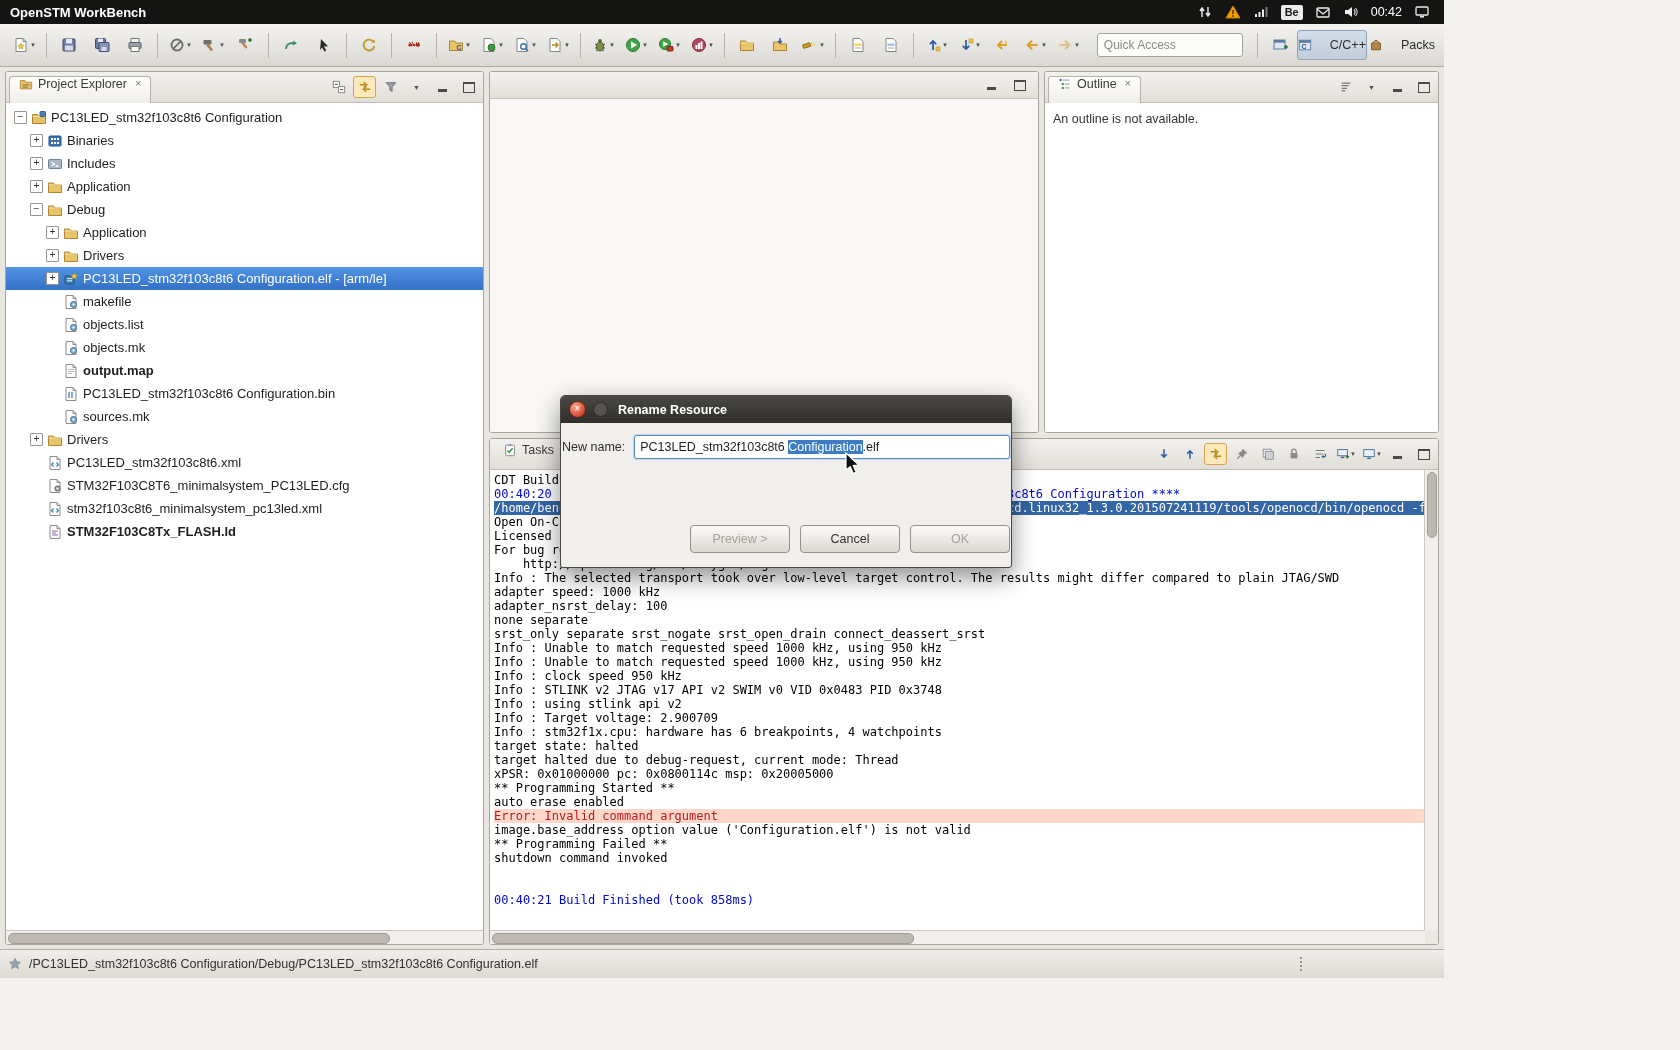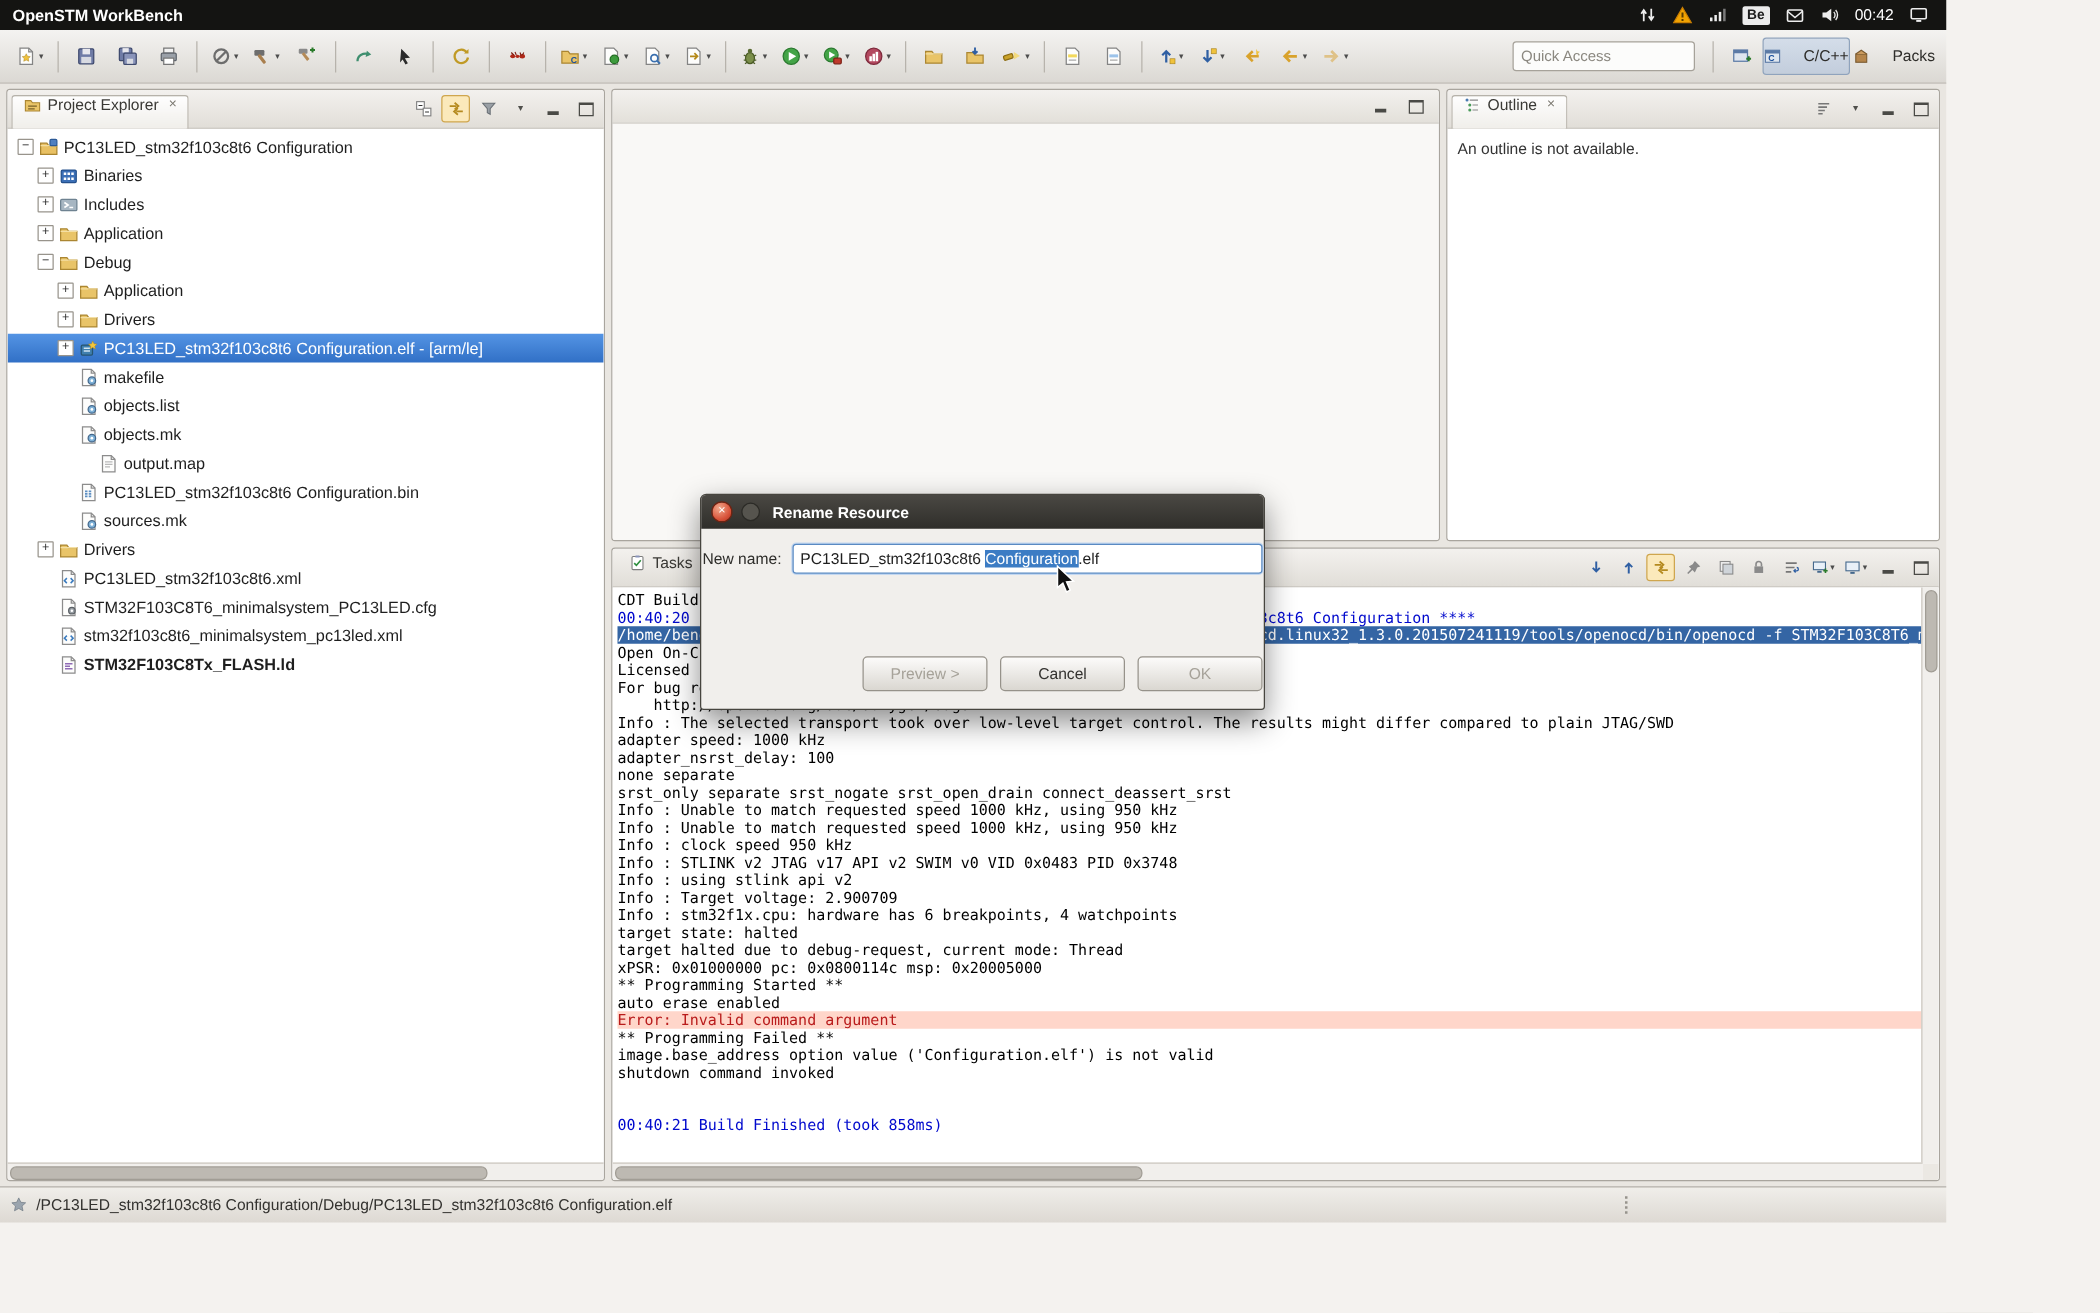--- a/index.html
+++ b/index.html
@@ -1,17 +1,17 @@
 <!DOCTYPE html>
 <html><head>
 <meta charset="utf-8">
 <style>
   html,body{margin:0;padding:0}
   body{width:1680px;height:1050px;overflow:hidden;font-family:"Liberation Sans",sans-serif;background:#f4f2ef}
-  .app{width:1557px;height:1050px;display:flex;flex-direction:column;position:relative}
+  .app{width:1444px;height:1050px;display:flex;flex-direction:column;position:relative}
 
   
   .sysbar{height:24px;flex:none;background:#141412;display:flex;align-items:center;padding:0 10px;color:#fff}
   .systitle{font-weight:bold;font-size:13px}
   .tray{margin-left:auto;display:flex;align-items:center;gap:12px;margin-right:4px}
   .tray svg{display:block}
   .kbd{background:#ececec;color:#1c1c1c;font-size:11px;font-weight:bold;border-radius:2px;padding:0 4px;line-height:15px}
   .clock{font-size:12.5px}
 
   
@@ -575,21 +575,21 @@
             <span class="ticon">
               <svg viewBox="0 0 16 16">
                 <path d="M3 1.5h7l3 3v10H3z" fill="#fdfdfc" stroke="#8c8c8c"></path>
                 <path d="M10 1.5v3h3" fill="none" stroke="#8c8c8c"></path>
                 <circle cx="10.5" cy="10.5" r="3" fill="#7fb2d8" stroke="#44688c"></circle>
                 <circle cx="10.5" cy="10.5" r="1.1" fill="#fff"></circle>
               </svg>
             </span>
             <span>objects.mk</span>
           </div>
-          <div class="tree-row" style="padding-left: 56px;">
+          <div class="tree-row" style="padding-left: 40px; font-weight: bold;">
             <span class="expander hidden"></span>
             <span class="ticon">
               <svg viewBox="0 0 16 16">
                 <path d="M3 1.5h7l3 3v10H3z" fill="#fdfdfc" stroke="#8c8c8c"></path>
                 <path d="M10 1.5v3h3" fill="none" stroke="#8c8c8c"></path>
                 <path d="M5 6.5h6M5 8.5h6M5 10.5h4" stroke="#b9b9b9"></path>
               </svg>
             </span>
             <span>output.map</span>
           </div>
@@ -830,22 +830,22 @@
               <div class="cline">Info : STLINK v2 JTAG v17 API v2 SWIM v0 VID 0x0483 PID 0x3748</div>
               <div class="cline">Info : using stlink api v2</div>
               <div class="cline">Info : Target voltage: 2.900709</div>
               <div class="cline">Info : stm32f1x.cpu: hardware has 6 breakpoints, 4 watchpoints</div>
               <div class="cline">target state: halted</div>
               <div class="cline">target halted due to debug-request, current mode: Thread</div>
               <div class="cline">xPSR: 0x01000000 pc: 0x0800114c msp: 0x20005000</div>
               <div class="cline">** Programming Started **</div>
               <div class="cline">auto erase enabled</div>
               <div class="cline error">Error: Invalid command argument</div>
+              <div class="cline">image.base_address option value ('Configuration.elf') is not valid</div>
               <div class="cline">** Programming Failed **</div>
-              <div class="cline">image.base_address option value ('Configuration.elf') is not valid</div>
               <div class="cline">shutdown command invoked</div>
               <div class="cline"></div>
               <div class="cline"></div>
               <div class="cline info">00:40:21 Build Finished (took 858ms)</div>
             </div>
           <div class="vscroll">
               <div class="vthumb"></div>
             </div>
           <div class="chscroll">
               <div class="hthumb" style="left:2px;width:420px"></div>

